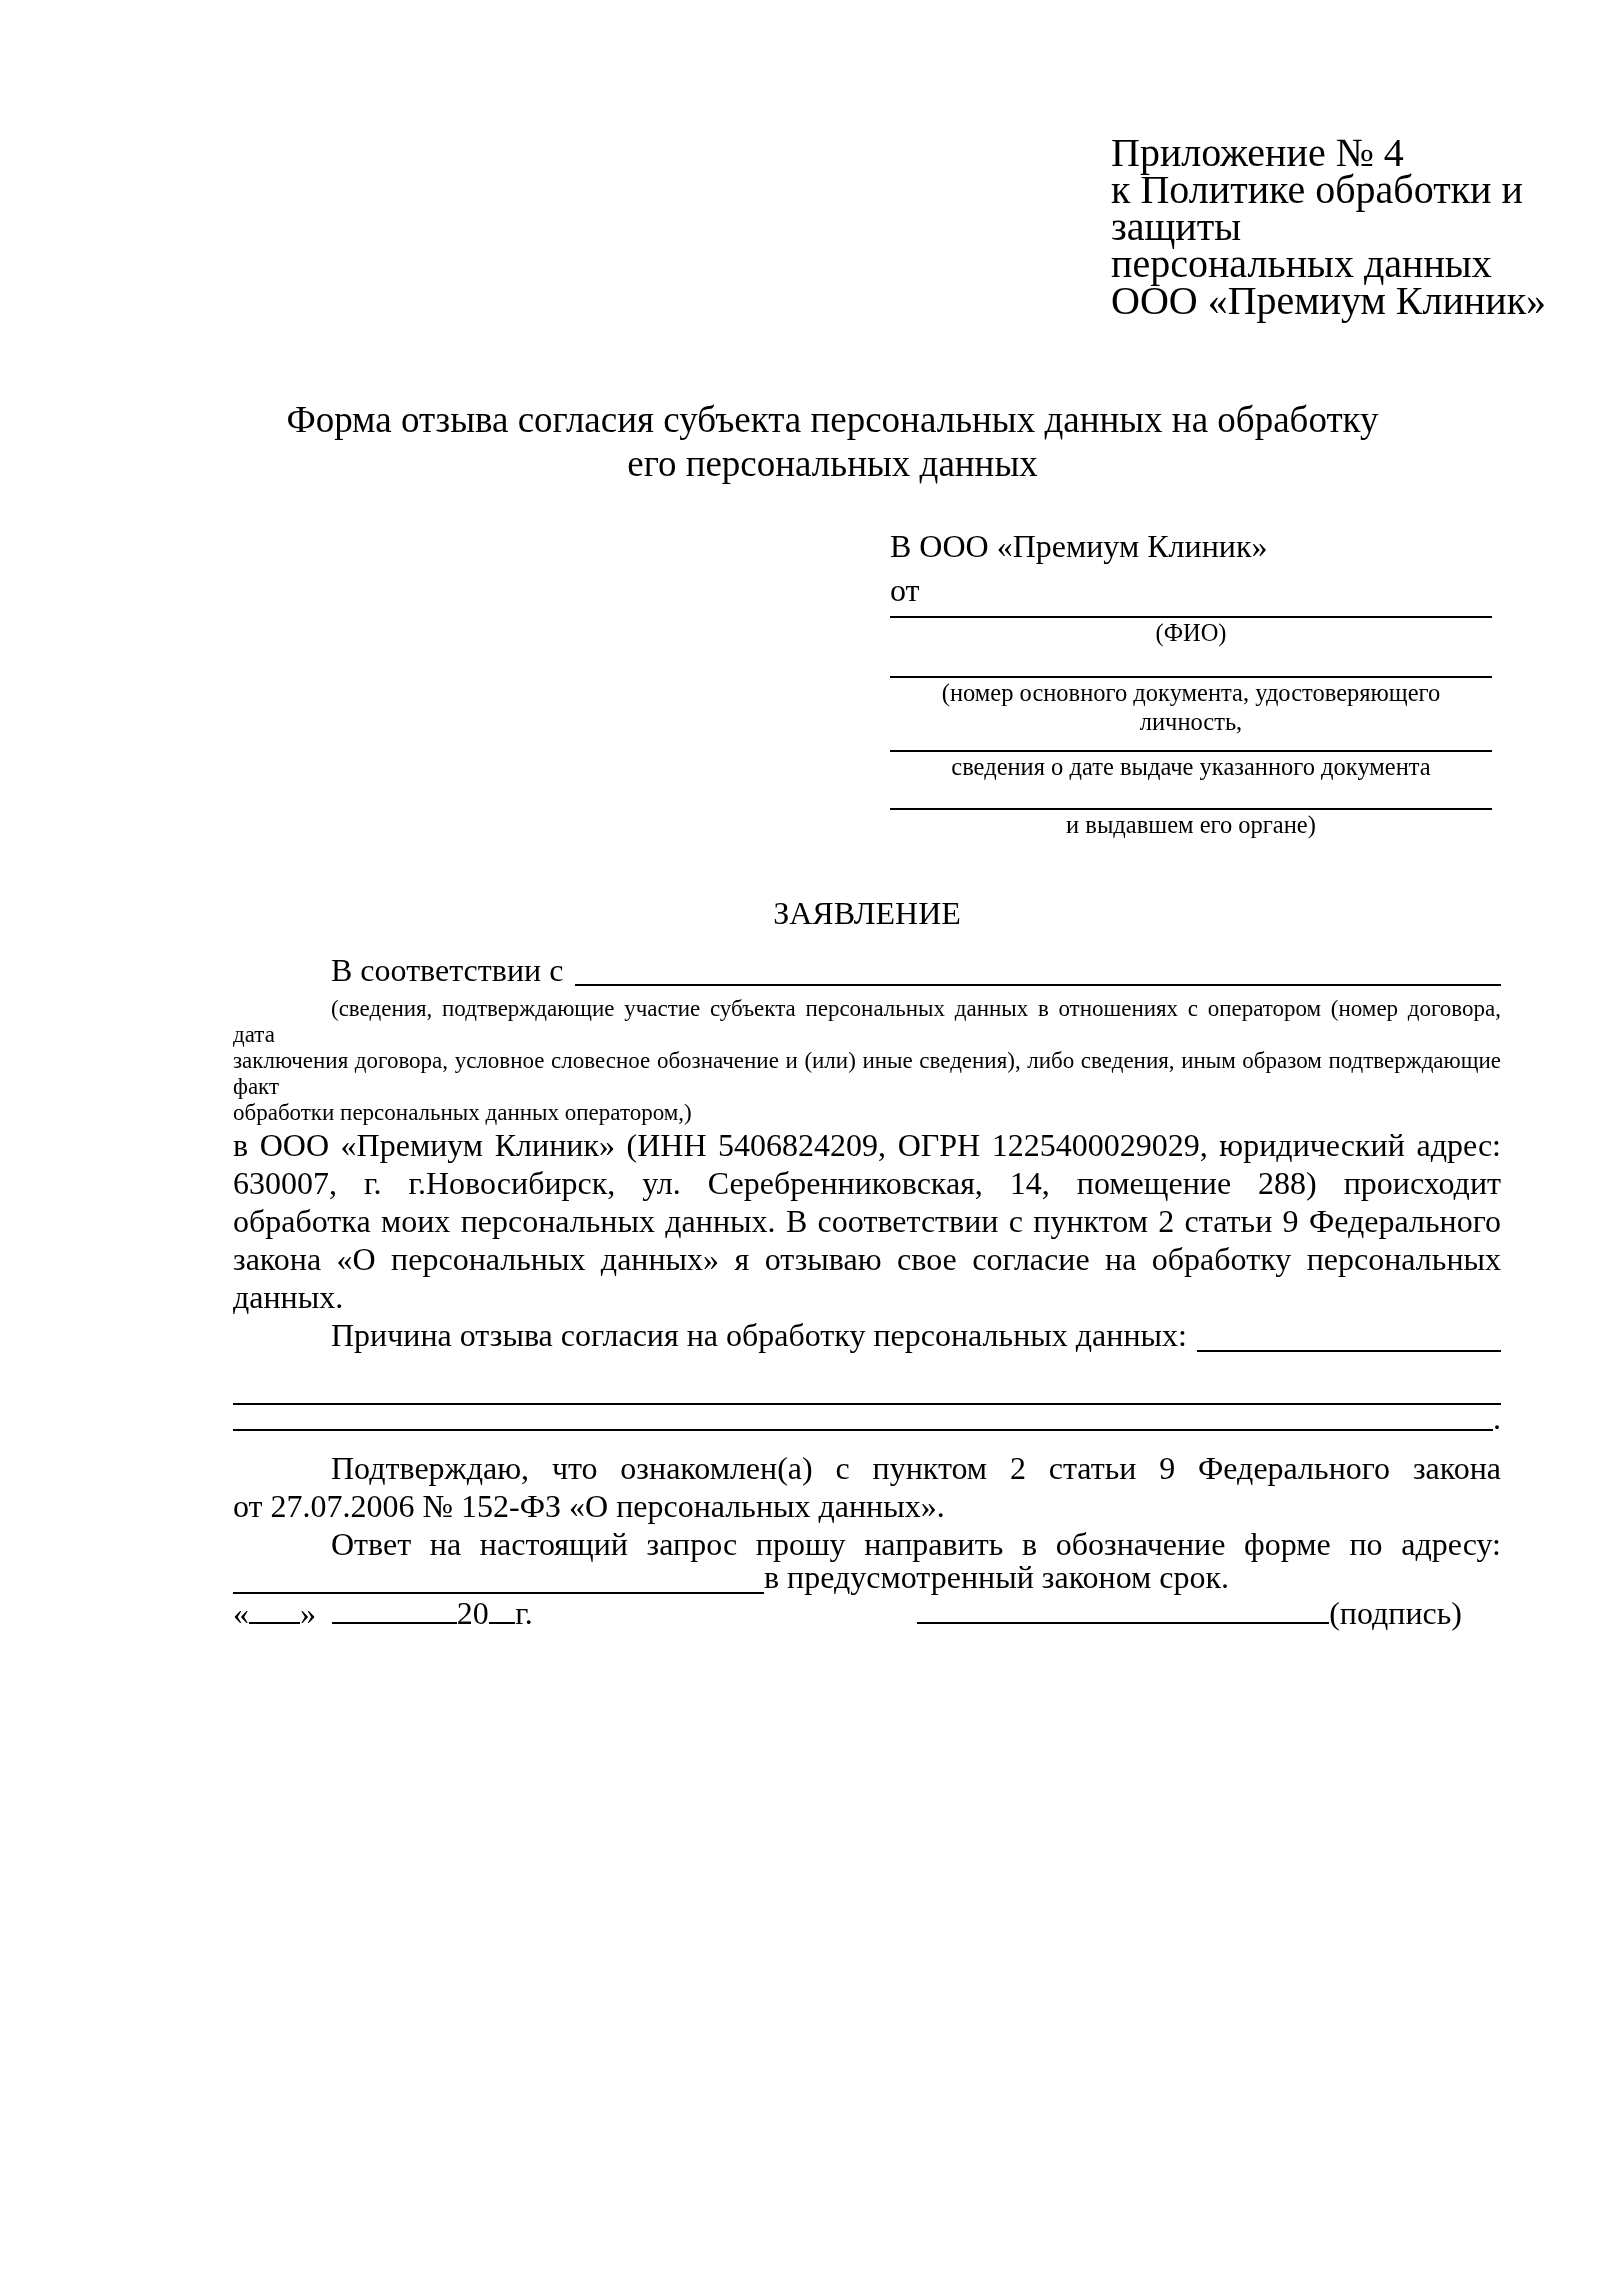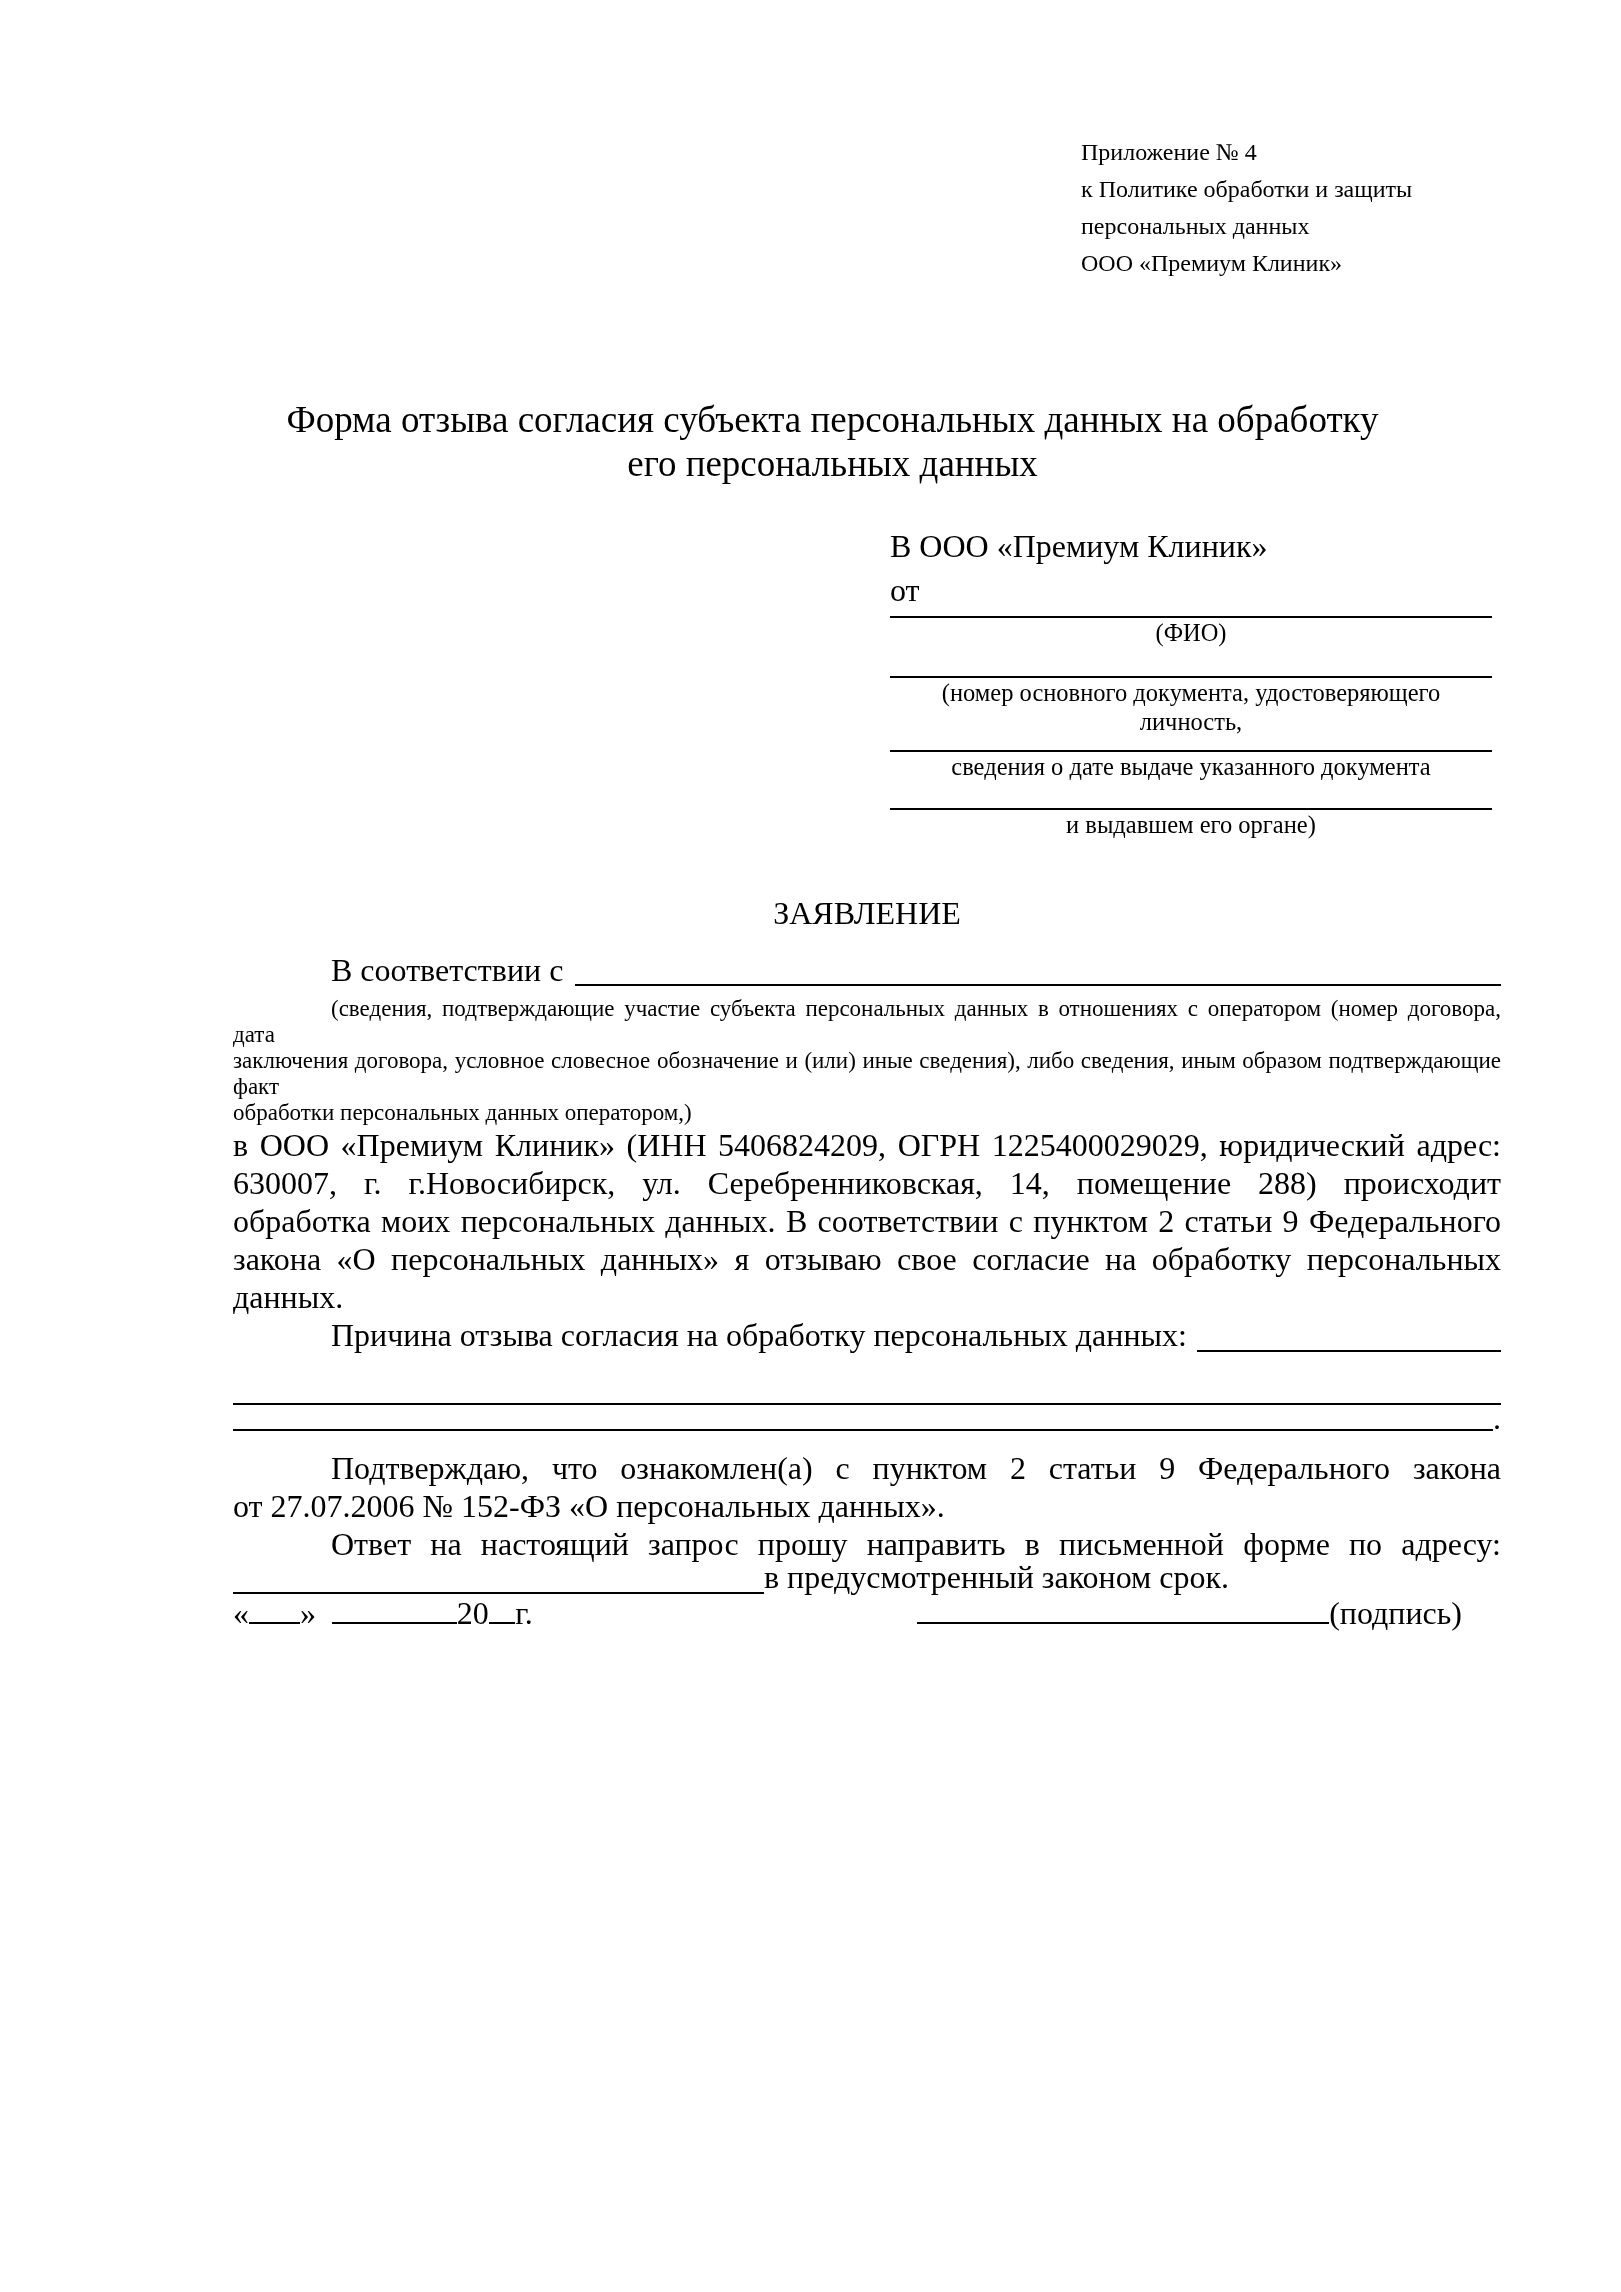--- a/index.html
+++ b/index.html
@@ -2,21 +2,21 @@
 <html><head>
 <meta charset="utf-8">
 <style>
   html,body { margin:0; padding:0; background:#e8e8e8; }
   .page {
     position:relative; width:1621px; height:2293px; background:#ffffff;
     font-family:"Liberation Serif","DejaVu Serif",serif; color:#000;
     margin:0 auto; overflow:hidden;
   }
   
-  .appendix { position:absolute; left:1081px; top:134px; font-size:24px; line-height:37px; }
+  .appendix { position:absolute; left:1111px; top:134px; font-size:40px; line-height:37px; }
   
   .title { position:absolute; left:176px; top:398px; width:1313px; text-align:center;
            font-size:37px; line-height:44px; font-weight:normal; }
   
   .addressee { position:absolute; left:890px; top:524px; width:602px; font-size:32px; line-height:44px; }
   .from-row  { height:48px; border-bottom:2.9px solid #000; }
   .caption   { font-size:24.5px; line-height:29px; height:29px; text-align:center; }
   .sp1 { height:29px; border-bottom:2.9px solid #000; }
   .sp2 { height:43px; border-bottom:2.9px solid #000; }
   .sp3 { height:27.4px; border-bottom:2.9px solid #000; }
@@ -111,21 +111,21 @@
       <span class="fill"></span>
       <span class="dot">.</span>
     </div>
 
     <div class="confirm">
       <div class="jl ind">Подтверждаю, что ознакомлен(а) с пунктом 2 статьи 9 Федерального закона</div>
       <div class="jend">от 27.07.2006 № 152-ФЗ «О персональных данных».</div>
     </div>
 
     <div>
-      <div class="jl ind">Ответ на настоящий запрос прошу направить в письменной форме по адресу:</div>
+      <div class="jl ind">Ответ на настоящий запрос прошу направить в обозначение форме по адресу:</div>
       <div class="replyTail">
         <span class="addrBlank"></span>
         <span class="tail">в предусмотренный законом срок.</span>
       </div>
     </div>
 
     <div class="footerRow">
       <span class="nw">
         <span>«</span><span class="blank b52"></span><span>»</span><span class="blank b128"></span><span>20</span><span class="blank b27"></span><span>г.</span>
       </span>

